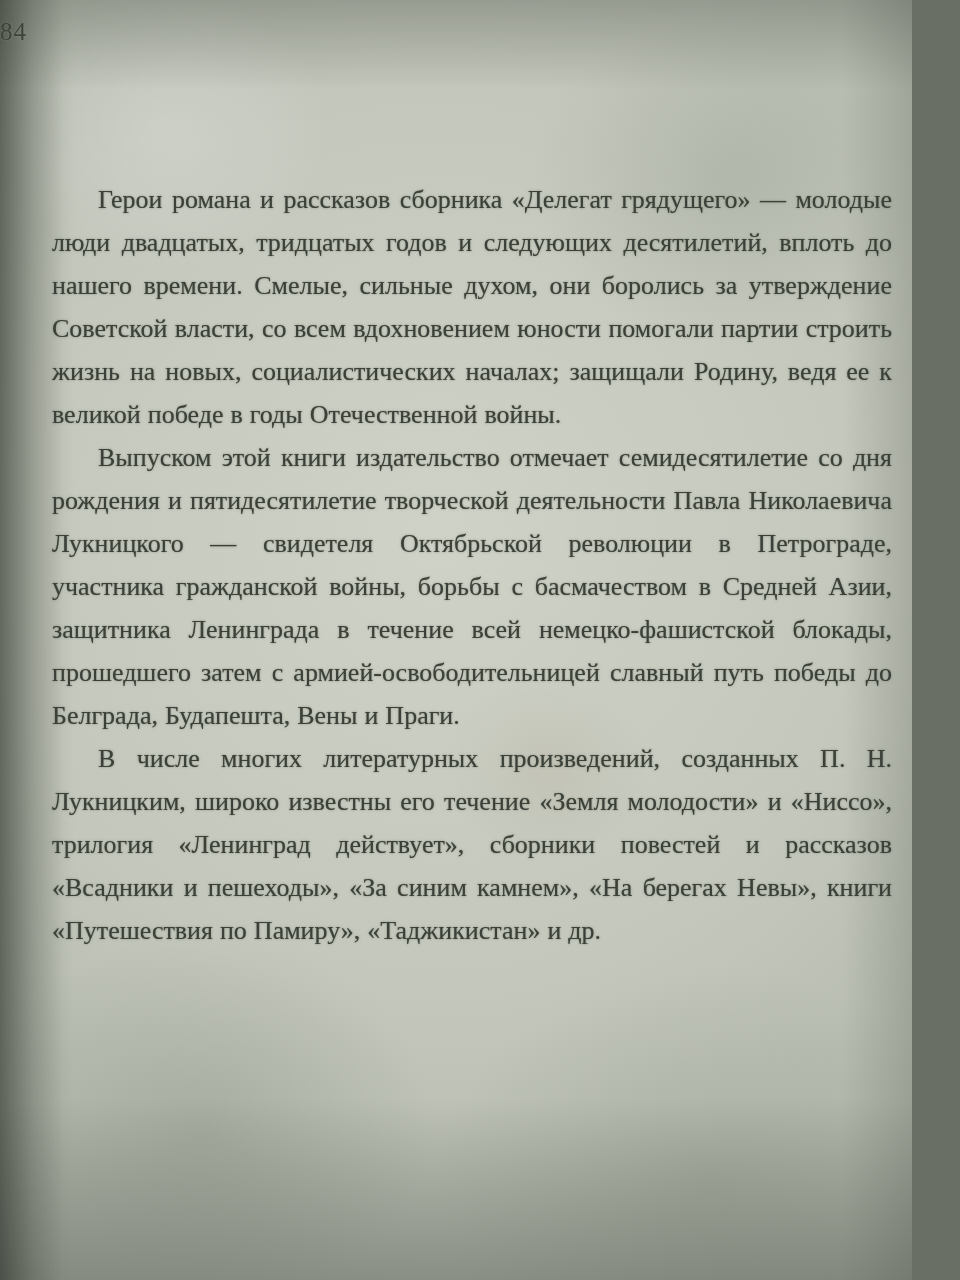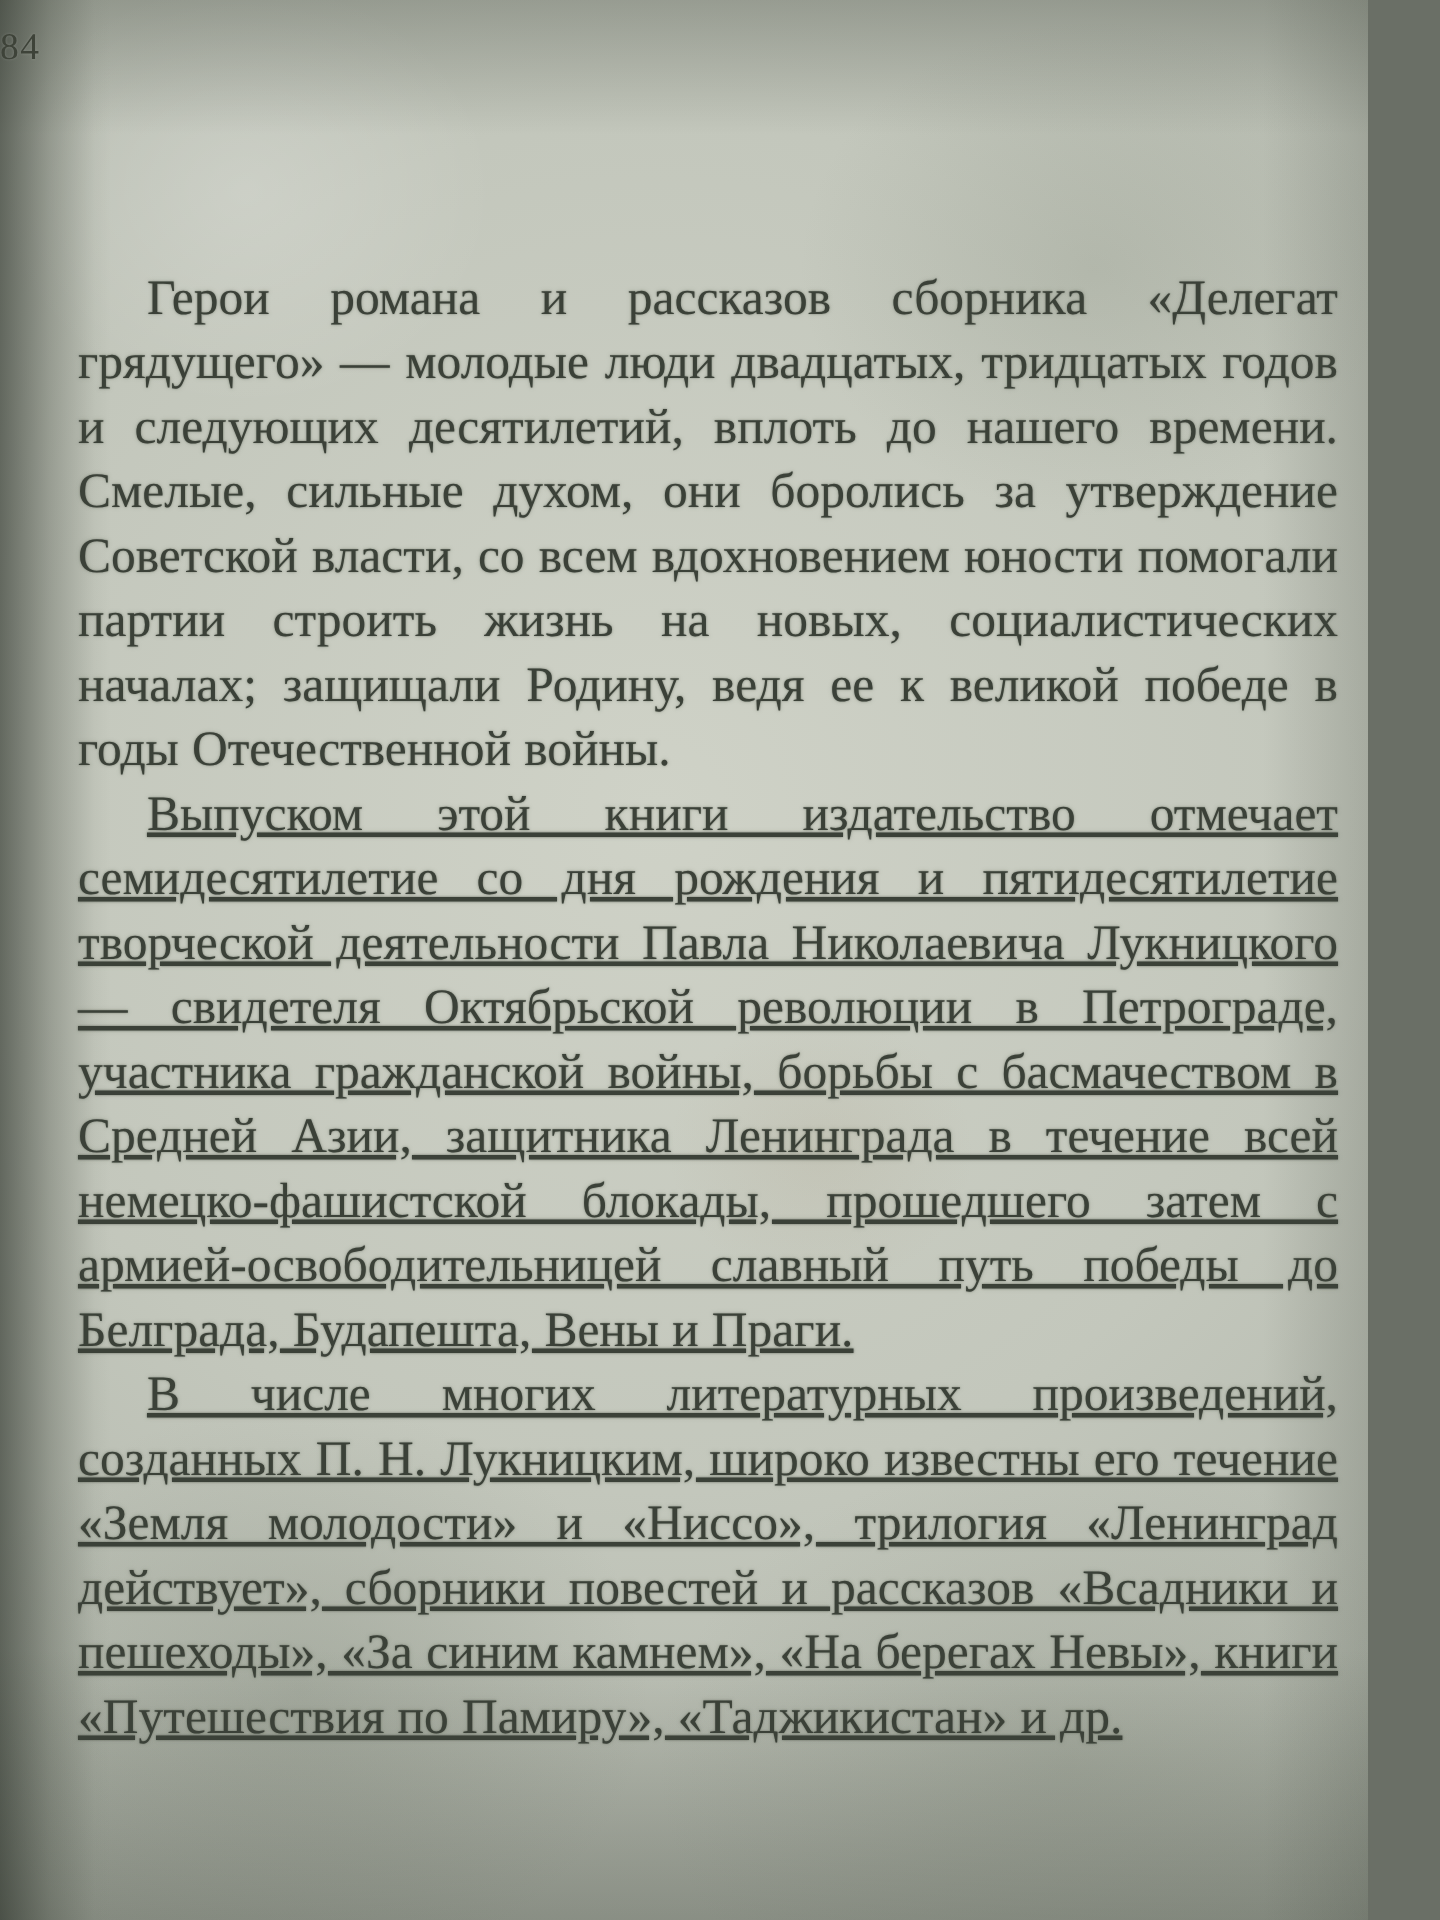--- a/index.html
+++ b/index.html
@@ -92,36 +92,35 @@
   }
 
   
   .textblock {
     position: absolute;
     left: 52px;
     top: 178px;
     width: 840px;
     color: #3b4138;
     font-family: "Liberation Serif", serif;
-    font-size: 33px;
+    font-size: 26px;
     line-height: 43px;
     text-align: justify;
     text-shadow: 0 0 1.2px rgba(58,64,54,0.55), 0 0 3px rgba(120,128,112,0.35);
   }
   .para {
     margin: 0 0 0 0;
     text-indent: 46px;
     text-align: justify;
     text-align-last: left;
     word-spacing: 0.5px;
     hyphens: manual;
   }
   .para + .para {
     margin-top: 0px;
-    text-decoration: underline;
   }
 
   
   .softfocus {
     filter: blur(0.35px);
   }
 </style>
 </head>
 <body>
 

